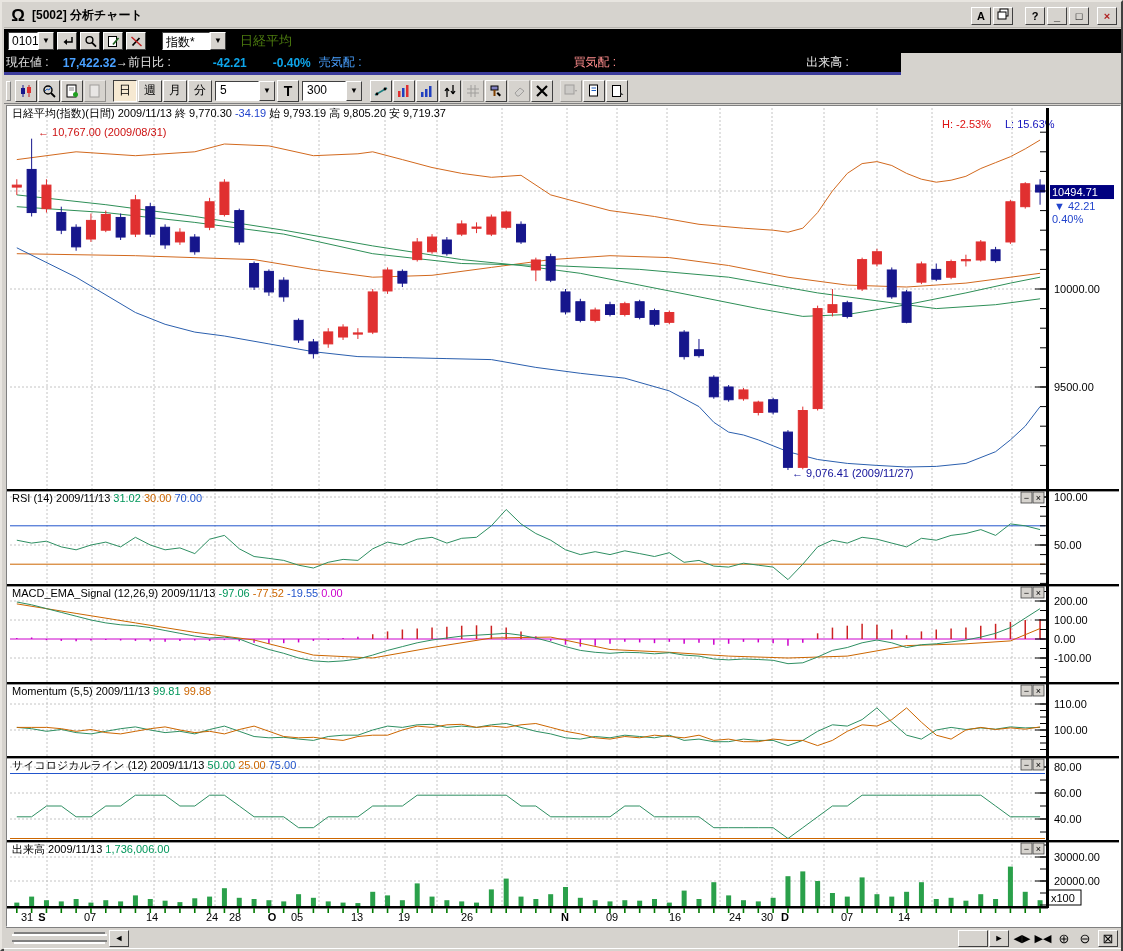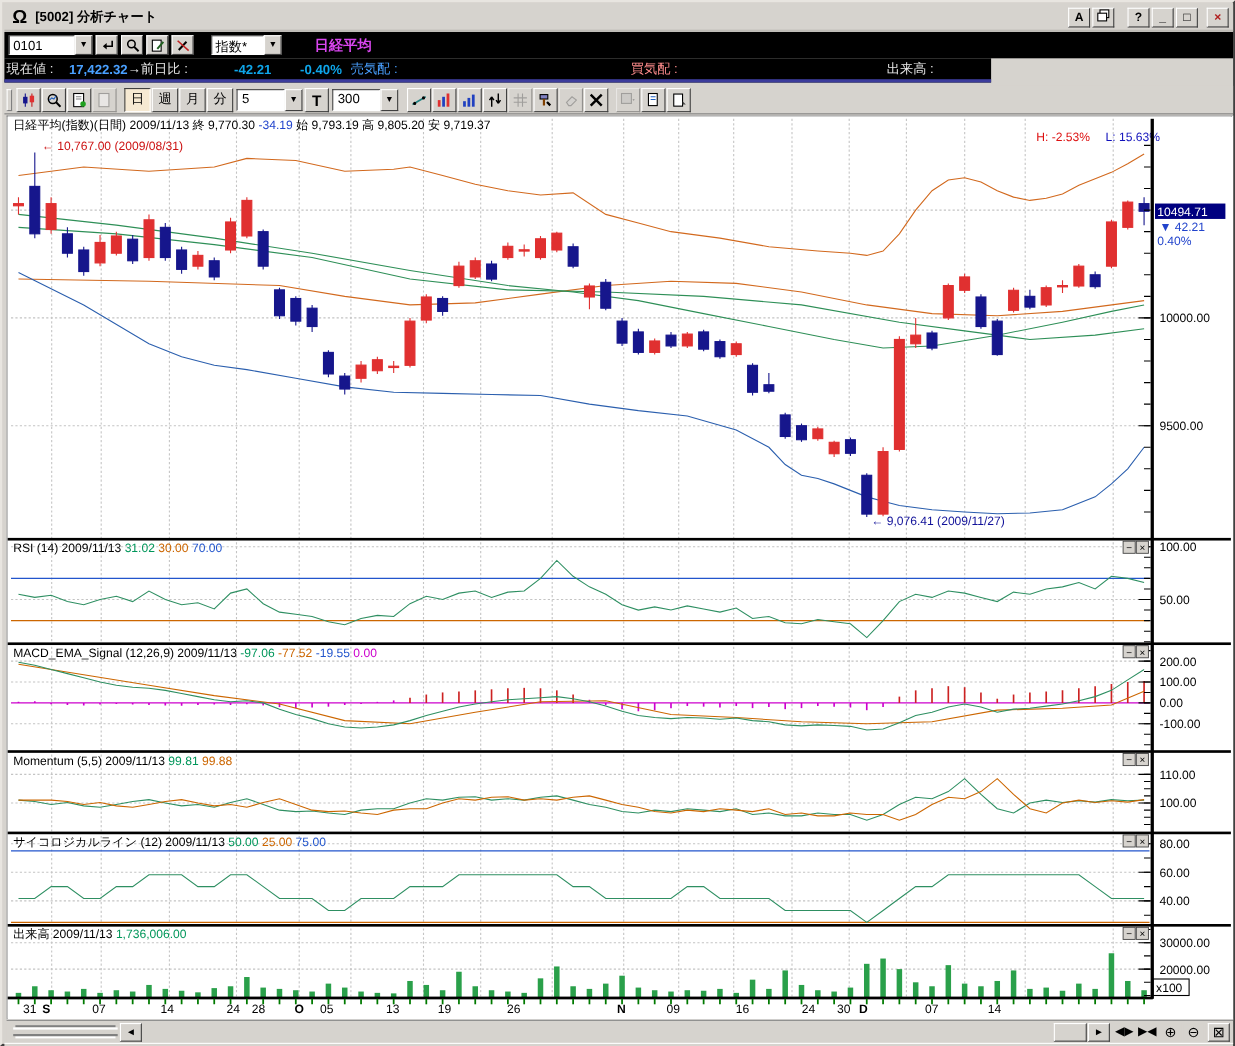--- a/index.html
+++ b/index.html
@@ -14,26 +14,26 @@
   .tb-buttons { position:absolute; right:4px; top:3px; display:flex; gap:2px; }
   .tbtn { width:20px; height:18px; background:#d6d3ce; border:1px solid; border-color:#fff #404040 #404040 #fff;
           font-size:11px; font-weight:bold; text-align:center; line-height:16px; color:#000; }
   .tbtn.close { color:#b02020; margin-left:6px; }
   .tbtn.gap { margin-left:10px; }
   
   .qbar1 { position:absolute; left:2px; top:27px; width:1117px; height:24px; background:#000; display:flex; align-items:center; padding-left:4px; }
   .qbar2 { position:absolute; left:2px; top:51px; width:897px; height:22px; background:#000; display:flex; align-items:center;
            border-bottom:3px solid #3c3c9c; font-size:12px; }
   .combo { display:flex; height:18px; }
-  .combo .field { background:#fff; color:#000; font-size:12px; padding:1px 3px; border:1px solid; border-color:#404040 #fff #fff #404040; width:60px; }
+  .combo .field { background:#fff; color:#000; font-size:12px; padding:1px 3px; border:1px solid; border-color:#404040 #fff #fff #404040; width:30px; }
   .combo .drop { width:16px; height:18px; background:#d6d3ce; border:1px solid; border-color:#fff #404040 #404040 #fff;
                  font-size:8px; text-align:center; line-height:16px; color:#000; }
   .qbtn { width:20px; height:18px; background:#d6d3ce; border:1px solid; border-color:#fff #404040 #404040 #fff; margin-left:3px;
           display:flex; align-items:center; justify-content:center; }
-  .sym-name { color:#d946ef; font-weight:bold; font-size:13px; margin-left:30px; }
+  .sym-name { color:#4d7c0f; font-weight:normal; font-size:13px; margin-left:14px; }
   .q-label { color:#e8e8e8; }
   .q-val-blue { color:#49a0ff; font-weight:bold; }
   .q-blue { color:#0ea5e9; font-weight:bold; }
   .q-ask { color:#49a0ff; }
   .q-bid { color:#ff8d8d; }
   
   .toolbar { position:absolute; left:2px; top:76px; width:1117px; height:26px; background:#d6d3ce; display:flex; align-items:center;
              border-bottom:1px solid #808080; padding-left:2px; }
   .grip { width:5px; height:20px; border:1px solid; border-color:#fff #808080 #808080 #fff; margin-right:4px; }
   .ibtn { width:22px; height:22px; background:#d6d3ce; border:1px solid; border-color:#fff #404040 #404040 #fff;

